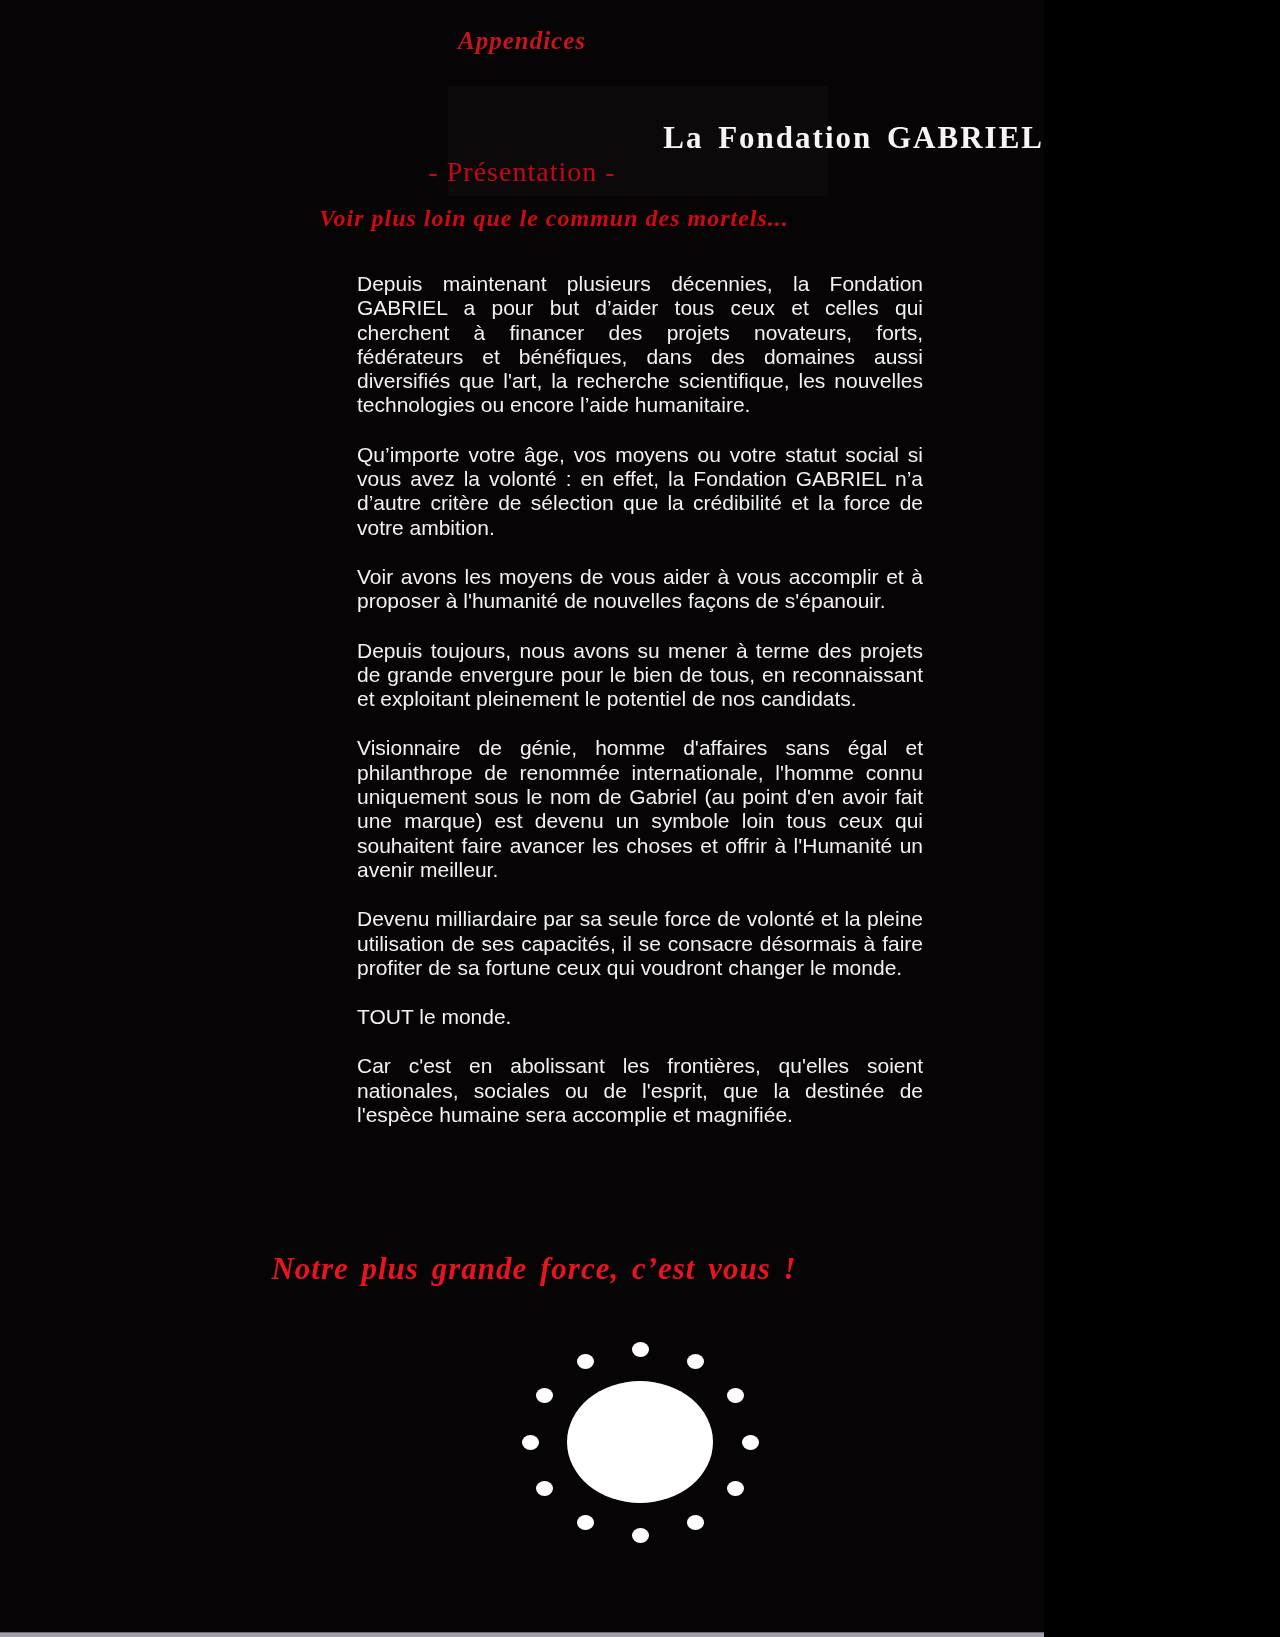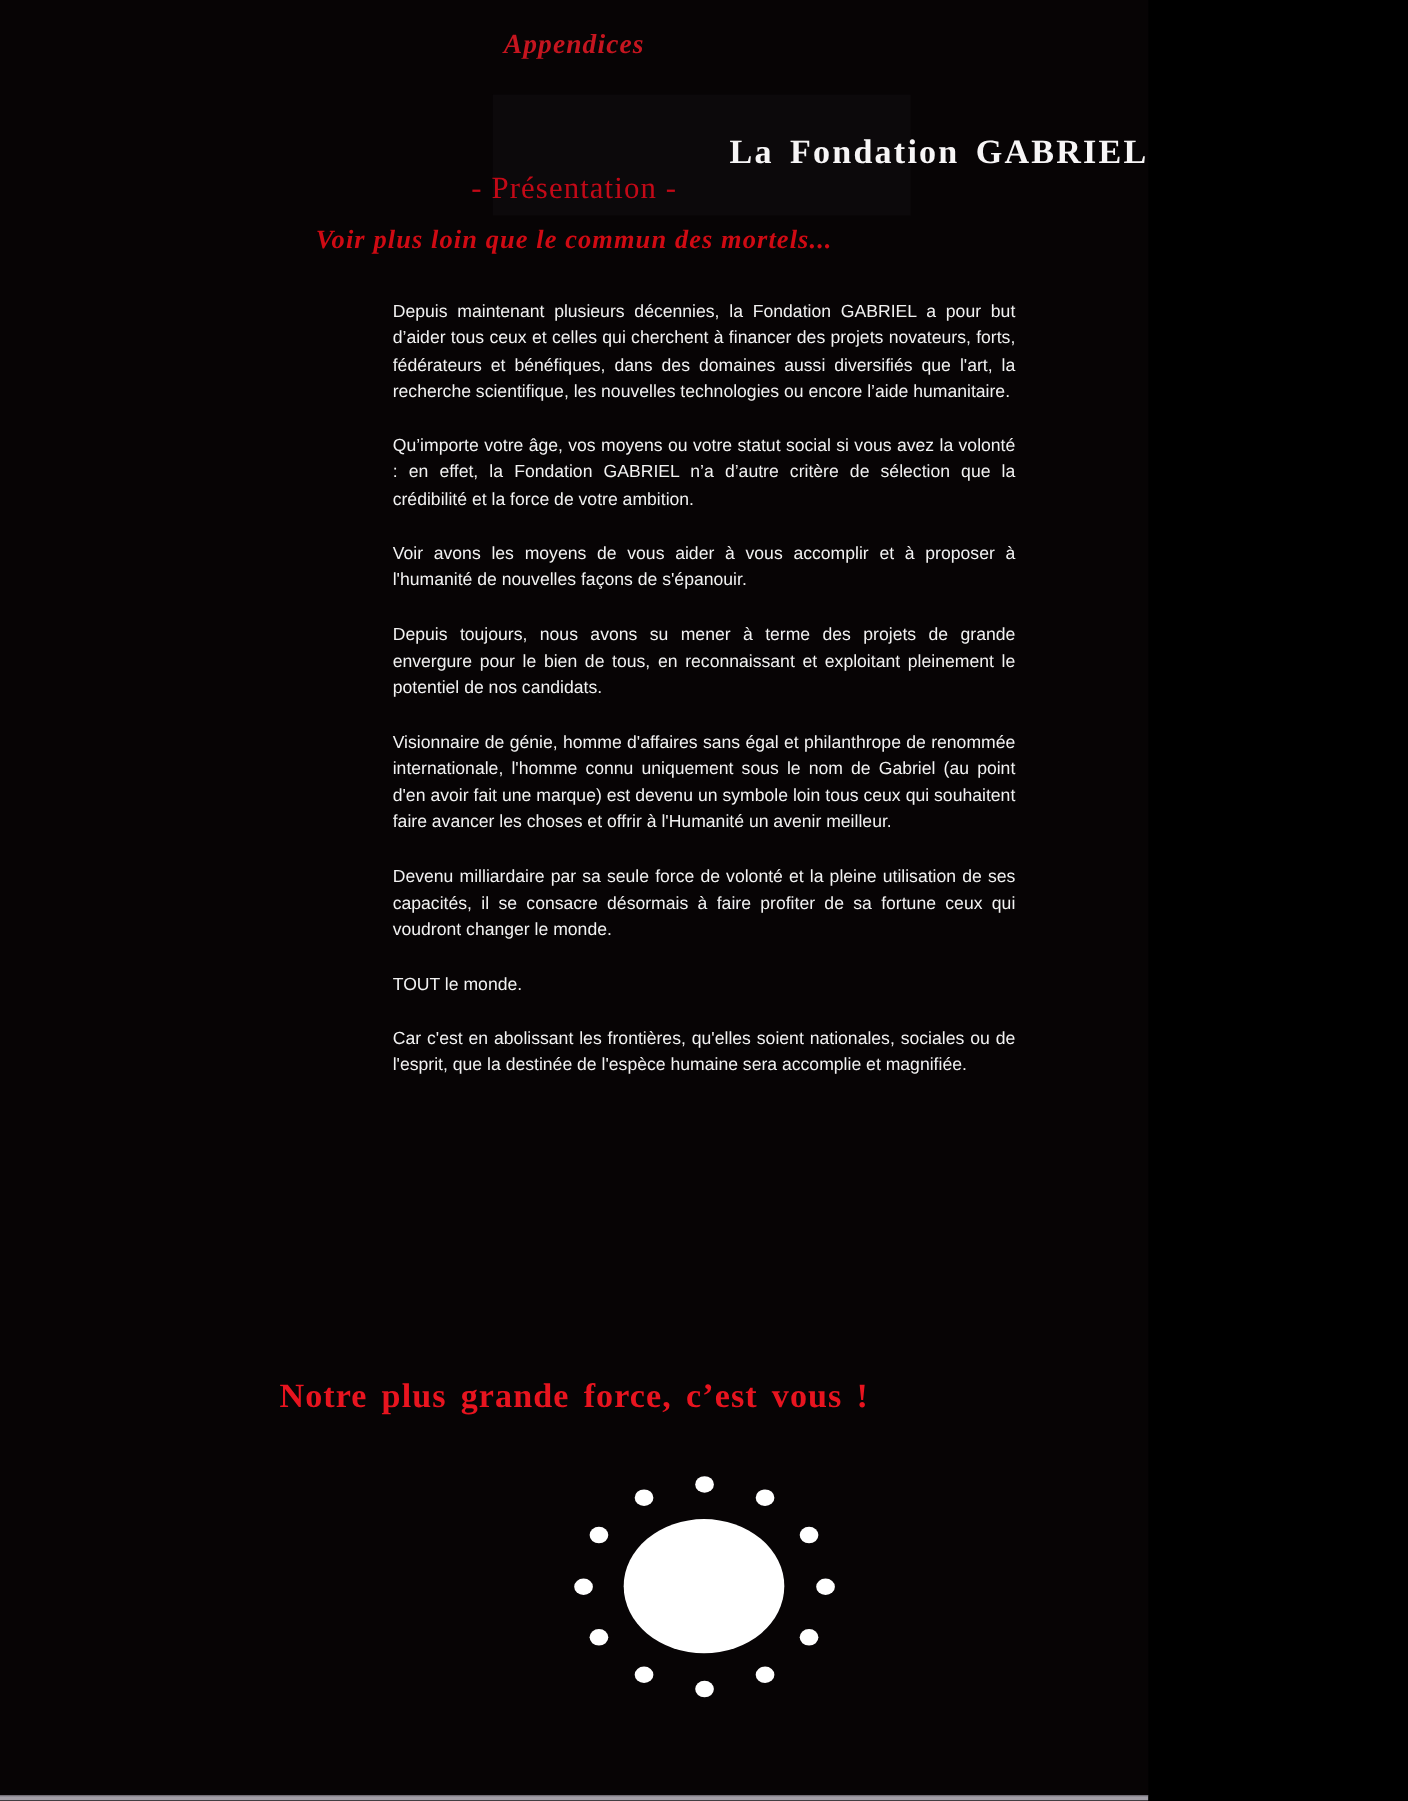--- a/index.html
+++ b/index.html
@@ -69,42 +69,44 @@
     top: 205px;
     left: 0;
     width: 100%;
     text-align: center;
     font-family: "Liberation Serif", serif;
     font-weight: bold;
     font-style: italic;
     font-size: 24px;
     letter-spacing: 1px;
     color: var(--tagline-red, #cf0a13);
+    padding-left: 32px;
   }
   .body-text {
     position: absolute;
     left: 357px;
     top: 272px;
     width: 566px;
-    font-size: 16px;
+    font-size: 21px;
     line-height: 24.3px;
     color: var(--body-text, #f2f2f2);
     text-align: justify;
   }
   .body-text p {
     margin: 0 0 25px 0;
   }
   .slogan {
     position: absolute;
     top: 1251px;
-    left: 0;
+    left: 12px;
     width: 100%;
     text-align: center;
     font-family: "Liberation Serif", serif;
     font-weight: bold;
+    font-style: italic;
     font-size: 31px;
     letter-spacing: 1px;
     word-spacing: 4px;
     color: var(--slogan-red, #e8141f);
   }
   .logo {
     position: absolute;
     left: 520px;
     top: 1337px;
     width: 240px;

